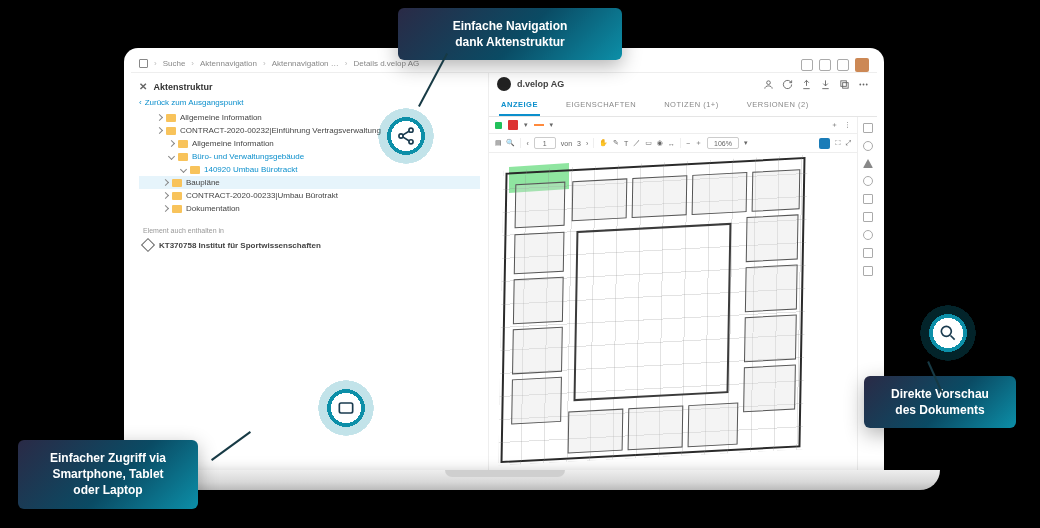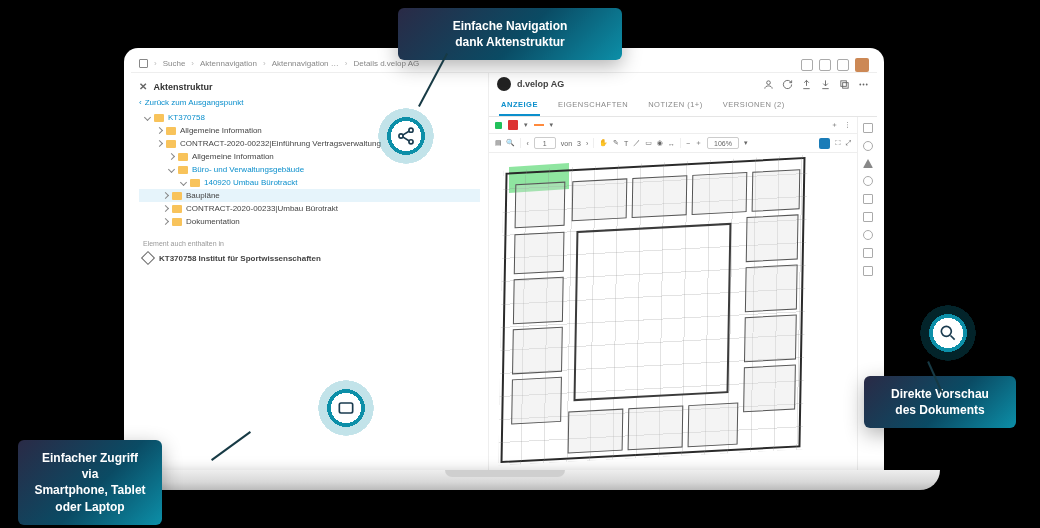--- a/index.html
+++ b/index.html
@@ -34,21 +34,21 @@
 .node-text{color:#444}
 .section-label{color:#999;font-size:7px;margin-top:12px;padding-left:4px}
 .related{display:flex;align-items:center;gap:6px;padding:6px 4px;font-size:8px;font-weight:600}
 .diamond{width:10px;height:10px;border:1px solid #666;transform:rotate(45deg)}
 .right{flex:1;display:flex;flex-direction:column;position:relative}
 .right-header{display:flex;align-items:center;padding:4px 8px;gap:6px}
 .avatar{width:14px;height:14px;border-radius:50%;background:#222}
 .doc-title{font-size:9px;font-weight:700}
 .right-actions{margin-left:auto;display:flex;gap:8px;align-items:center}
 .ra-icon{width:11px;height:11px;color:#666}
-.tabs{display:flex;gap:16px;padding:0 10px;border-bottom:1px solid #e5e5e5;font-size:7.5px;letter-spacing:.5px}
+.tabs{display:flex;gap:24px;padding:0 10px;border-bottom:1px solid #e5e5e5;font-size:7.5px;letter-spacing:.5px}
 .tab{padding:5px 2px;color:#888;text-transform:uppercase}
 .tab.active{color:#0b8fcc;border-bottom:2px solid #0b8fcc;font-weight:600}
 .viewer{flex:1;display:flex}
 .viewer-main{flex:1;display:flex;flex-direction:column}
 .viewer-toolbar{display:flex;align-items:center;gap:6px;padding:3px 6px;border-bottom:1px solid #eee;font-size:7px;color:#666}
 .vt-red{width:10px;height:10px;background:#d33;border-radius:1px}
 .vt-sep{width:1px;height:10px;background:#eee}
 .viewer-toolbar2{display:flex;align-items:center;gap:5px;padding:3px 6px;border-bottom:1px solid #eee;font-size:7px;color:#666}
 .v-input{width:22px;height:12px;border:1px solid #ccc;border-radius:2px;font-size:7px;text-align:center;line-height:12px}
 .floorplan{flex:1;position:relative;overflow:hidden;background:#fff}
@@ -57,21 +57,21 @@
 .fp-court{position:absolute;left:70px;top:60px;width:155px;height:170px;border:2px solid #3b3b3b}
 .fp-room{position:absolute;border:1px solid #555;background:rgba(220,220,220,.3)}
 .fp-grid{position:absolute;inset:-4px;background:repeating-linear-gradient(0deg,transparent 0 22px,rgba(140,140,140,.25) 22px 23px),repeating-linear-gradient(90deg,transparent 0 22px,rgba(140,140,140,.25) 22px 23px)}
 .fp-hl{position:absolute;left:12px;top:8px;width:60px;height:26px;background:#7be08f;opacity:.85;transform:skewY(-4deg)}
 .viewer-side{width:20px;border-left:1px solid #eee;display:flex;flex-direction:column;align-items:center;gap:8px;padding:6px 0}
 .vs-icon{width:10px;height:10px;border:1px solid #aaa;border-radius:1px}
 .vs-icon.round{border-radius:50%}
 .callout{position:absolute;border-radius:6px;padding:10px 14px;font-size:12px;font-weight:600;color:#fff;text-align:center;line-height:1.35;background:linear-gradient(135deg,#2a2a46 0%,#0a4b64 55%,#0c8fa8 100%);box-shadow:0 6px 20px rgba(0,0,0,.3)}
 .c1{left:398px;top:8px;width:224px}
 .c2{left:864px;top:376px;width:152px}
-.c3{left:18px;top:440px;width:144px}
+.c3{left:18px;top:440px;width:180px}
 .ring{position:absolute;width:56px;height:56px;border-radius:50%;background:radial-gradient(circle,#fff 0 38%,#0c8fa8 38% 48%,rgba(12,143,168,.25) 48% 70%,rgba(12,143,168,0) 70%);display:flex;align-items:center;justify-content:center}
 .ring svg{width:20px;height:20px;stroke:#1a3b4f;fill:none;stroke-width:2}
 .r1{left:378px;top:108px}
 .r2{left:920px;top:305px}
 .r3{left:318px;top:380px}
 .pointer{position:absolute;background:#173a45}
 .p1{left:432px;top:50px;width:2px;height:60px;transform:rotate(28deg)}
 .p2{left:934px;top:360px;width:2px;height:34px;transform:rotate(-24deg)}
 .p3{left:230px;top:422px;width:2px;height:48px;transform:rotate(54deg)}
 .green-dot{width:7px;height:7px;background:#21c05a;border-radius:1px}
@@ -104,25 +104,20 @@
       <div class="left">
         <div class="left-title">
           <span class="x">✕</span>
           <span>Aktenstruktur</span>
         </div>
         <div class="back-link">
           <span>‹</span>
             <span>Zurück zum Ausgangspunkt</span>
         </div>
         <div class="tree" id="tree">
-            <div class="tree-row l1">
-              <span class="caret open"></span>
-              <span class="folder"></span>
-              <span class="node-link">KT370758</span>
-            </div>
             <div class="tree-row l2">
               <span class="caret"></span>
               <span class="folder"></span>
               <span class="node-text">Allgemeine Information</span>
             </div>
             <div class="tree-row l2">
               <span class="caret"></span>
               <span class="folder"></span>
               <span class="node-text">CONTRACT-2020-00232|Einführung Vertragsverwaltung</span>
             </div>

